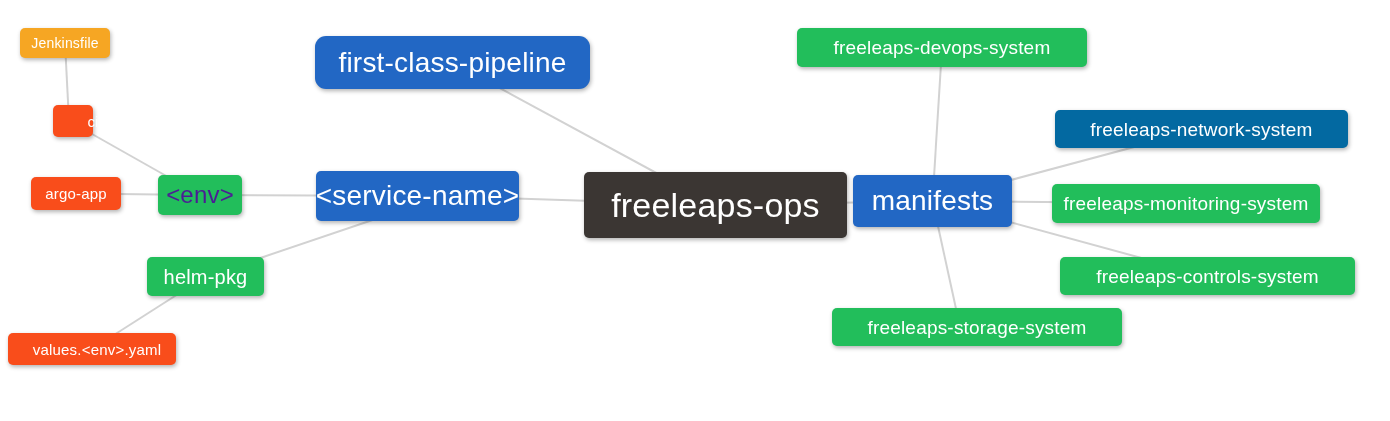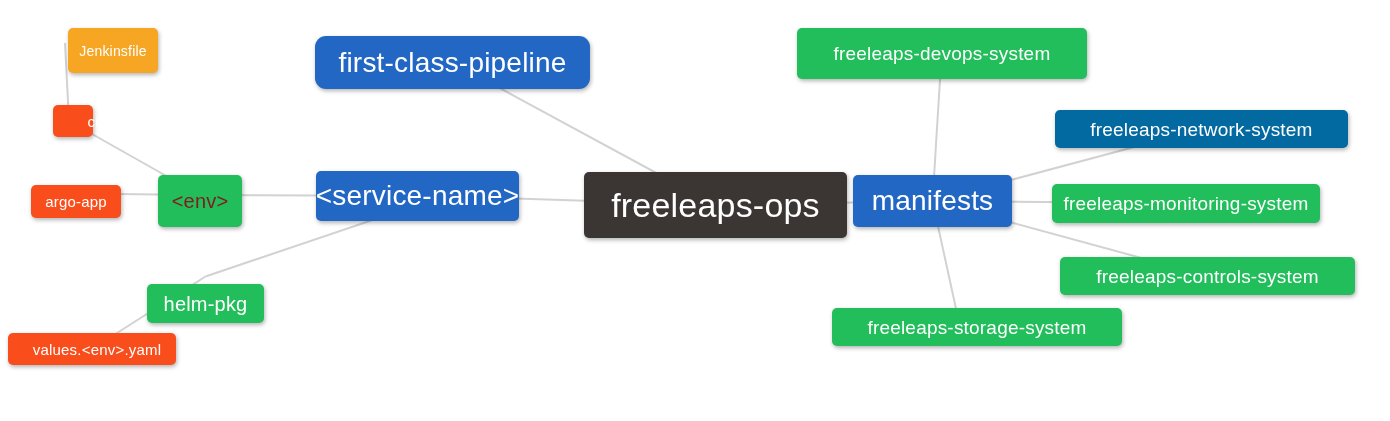--- a/index.html
+++ b/index.html
@@ -53,29 +53,29 @@
       <line x1="452.5" y1="62.5" x2="715.5" y2="205" stroke="#d2d2d2" stroke-width="2"></line>
       <line x1="443.5" y1="196" x2="715.5" y2="205" stroke="#d2d2d2" stroke-width="2"></line>
       <line x1="715.5" y1="205" x2="932.5" y2="201" stroke="#d2d2d2" stroke-width="2"></line>
       <line x1="932.5" y1="201" x2="942" y2="47.5" stroke="#d2d2d2" stroke-width="2"></line>
       <line x1="932.5" y1="201" x2="1201.5" y2="129" stroke="#d2d2d2" stroke-width="2"></line>
       <line x1="932.5" y1="201" x2="1214.5" y2="203.5" stroke="#d2d2d2" stroke-width="2"></line>
       <line x1="932.5" y1="201" x2="1207.5" y2="276" stroke="#d2d2d2" stroke-width="2"></line>
       <line x1="932.5" y1="201" x2="960" y2="327" stroke="#d2d2d2" stroke-width="2"></line>
     </svg>
   <div id="nodes">
-      <div class="node" style="left: 20px; top: 28px; width: 90px; height: 45px; background: rgb(246, 166, 35); font-size: 14px; color: rgb(255, 255, 255); margin-left: 48px;">Jenkinsfile</div>
+      <div class="node" style="left: 20px; top: 28px; width: 90px; height: 30px; background: rgb(246, 166, 35); font-size: 14px; color: rgb(255, 255, 255);">Jenkinsfile</div>
       <div class="node" style="left: 53px; top: 105px; width: 32px; height: 32px; background: rgb(249, 77, 27); font-size: 15px; color: rgb(255, 255, 255); padding-left: 40px;">ci</div>
-      <div class="node" style="left: 31px; top: 185px; width: 90px; height: 33px; background: rgb(249, 77, 27); font-size: 15px; color: rgb(255, 255, 255);">argo-app</div>
-      <div class="node" style="left: 158px; top: 175px; width: 84px; height: 52px; background: rgb(34, 190, 91); font-size: 20px; color: #7f1d1d;">&lt;env&gt;</div>
-      <div class="node" style="left: 147px; top: 257px; width: 117px; height: 39px; background: rgb(34, 190, 91); font-size: 20px; color: rgb(255, 255, 255); margin-top: 27px;">helm-pkg</div>
+      <div class="node" style="left: 31px; top: 177px; width: 90px; height: 33px; background: rgb(249, 77, 27); font-size: 15px; color: rgb(255, 255, 255);">argo-app</div>
+      <div class="node" style="left: 158px; top: 175px; width: 84px; height: 40px; background: rgb(34, 190, 91); font-size: 24px; color: #4c1d95;">&lt;env&gt;</div>
+      <div class="node" style="left: 147px; top: 257px; width: 117px; height: 39px; background: rgb(34, 190, 91); font-size: 20px; color: rgb(255, 255, 255);">helm-pkg</div>
       <div class="node" style="left: 8px; top: 333px; width: 168px; height: 32px; background: rgb(249, 77, 27); font-size: 15px; color: rgb(255, 255, 255); padding-left: 10px;">values.&lt;env&gt;.yaml</div>
       <div class="node" style="left: 315px; top: 36px; width: 275px; height: 53px; background: rgb(34, 103, 196); font-size: 28px; color: rgb(255, 255, 255); border-radius: 11px;">first-class-pipeline</div>
       <div class="node" style="left: 316px; top: 171px; width: 203px; height: 50px; background: rgb(34, 103, 196); font-size: 28px; color: rgb(255, 255, 255);">&lt;service-name&gt;</div>
       <div class="node" style="left: 584px; top: 172px; width: 263px; height: 66px; background: rgb(59, 54, 51); font-size: 34px; color: rgb(255, 255, 255);">freeleaps-ops</div>
       <div class="node" style="left: 853px; top: 175px; width: 159px; height: 52px; background: rgb(34, 103, 196); font-size: 28px; color: rgb(255, 255, 255);">manifests</div>
-      <div class="node" style="left: 797px; top: 28px; width: 290px; height: 51px; background: rgb(34, 190, 91); font-size: 19px; color: rgb(255, 255, 255);">freeleaps-devops-system</div>
+      <div class="node" style="left: 797px; top: 28px; width: 290px; height: 39px; background: rgb(34, 190, 91); font-size: 19px; color: rgb(255, 255, 255);">freeleaps-devops-system</div>
       <div class="node" style="left: 1055px; top: 110px; width: 293px; height: 38px; background: #0369a1; font-size: 19px; color: rgb(255, 255, 255);">freeleaps-network-system</div>
       <div class="node" style="left: 1052px; top: 184px; width: 268px; height: 39px; background: rgb(34, 190, 91); font-size: 19px; color: rgb(255, 255, 255);">freeleaps-monitoring-system</div>
       <div class="node" style="left: 1060px; top: 257px; width: 295px; height: 38px; background: rgb(34, 190, 91); font-size: 19px; color: rgb(255, 255, 255);">freeleaps-controls-system</div>
       <div class="node" style="left: 832px; top: 308px; width: 290px; height: 38px; background: rgb(34, 190, 91); font-size: 19px; color: rgb(255, 255, 255);">freeleaps-storage-system</div>
     </div>
 </div>
 
 </body></html>

